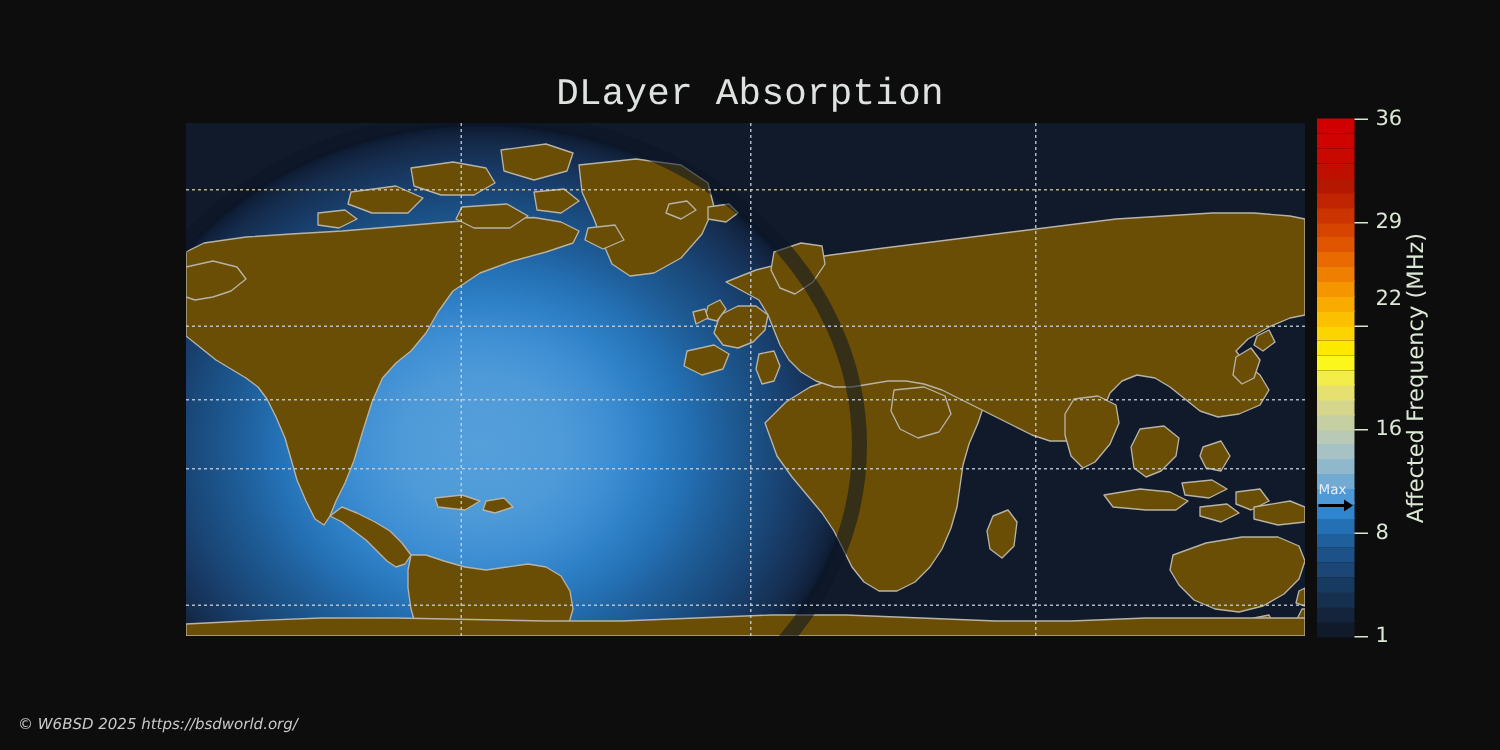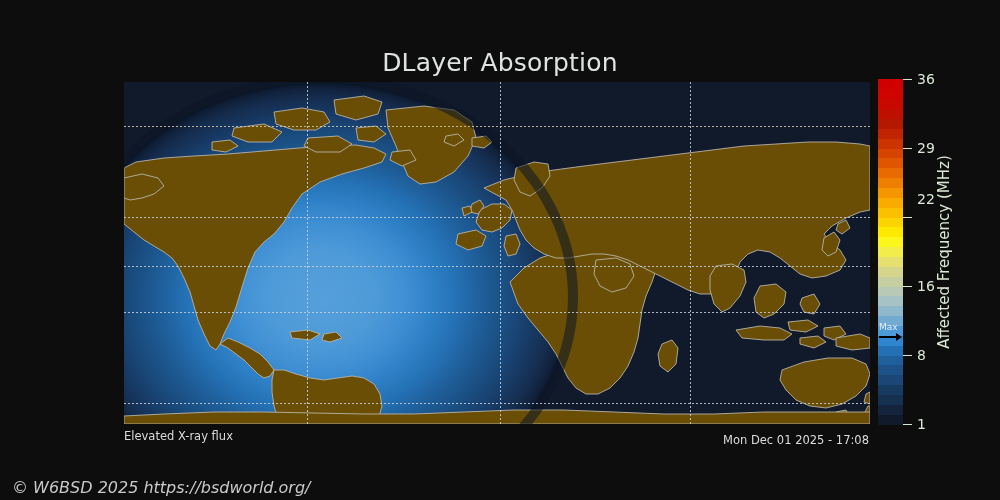--- a/index.html
+++ b/index.html
@@ -6,21 +6,21 @@
   body{
     width:1000px;height:500px;overflow:hidden;position:relative;
     font-family:"DejaVu Sans","Liberation Sans",sans-serif;
     background:#0d0d0d;color:#e8e8e8;
   }
   .root{position:absolute;inset:0;}
 
   
   .title{
     position:absolute;left:0;top:48px;width:1000px;text-align:center;
-    font-size:25px;color:#dfe3e0;letter-spacing:.2px;font-weight:400;
+    font-size:25px;color:#dfe3e0;letter-spacing:.2px;font-weight:400;font-family:Liberation Mono, monospace;
   }
 
   
   .map-wrap{
     position:absolute;left:124px;top:82px;width:746px;height:342px;
     overflow:hidden;background:#111a2b;
   }
   .map-svg{display:block;width:746px;height:342px;}
 
   
@@ -50,21 +50,21 @@
   .maxmark{position:absolute;left:878px;width:33px;height:24px;}
   .maxmark .mx-t{font-size:9px;color:#e9eef2;line-height:10px;padding-left:1px;}
   .maxmark .mx-a{position:relative;height:10px;}
   .maxmark .mx-a .shaft{position:absolute;left:1px;top:4px;width:20px;height:2px;background:#000;}
   .maxmark .mx-a .head{position:absolute;left:18px;top:1px;width:0;height:0;
       border-top:4px solid transparent;border-bottom:4px solid transparent;border-left:6px solid #000;}
 
   
   .cap-left{position:absolute;left:124px;top:429px;font-size:11.5px;color:#dcdcdc;line-height:15px;}
   .cap-right{position:absolute;right:131px;top:433px;font-size:11.5px;color:#dcdcdc;}
-  .footer{position:absolute;left:12px;top:478px;font-size:16px;color:#c9c9c9;font-style:italic;}
+  .footer{position:absolute;left:12px;top:478px;font-size:10px;color:#c9c9c9;font-style:italic;}
 </style>
 </head>
 <body>
 
 <div class="root">
 
   <div class="title">DLayer Absorption</div>
 
   <div class="map-wrap">
     <svg class="map-svg" viewBox="0 0 746 342" preserveAspectRatio="none">
@@ -276,18 +276,16 @@
     <div class="mx-a">
       <div class="shaft"></div>
         <div class="head"></div>
     </div>
   </div>
   <div class="cbar-axis-label">
     <span>Affected Frequency (MHz)</span>
   </div>
 
   <div class="cap-left">
-    <div>Elevated X-ray flux</div>
-  </div>
-  <div class="cap-right">Mon Dec 01 2025 - 17:08</div>
+  </div>
   <div class="footer">© W6BSD 2025 https://bsdworld.org/</div>
 
 </div>
 
 </body></html>

